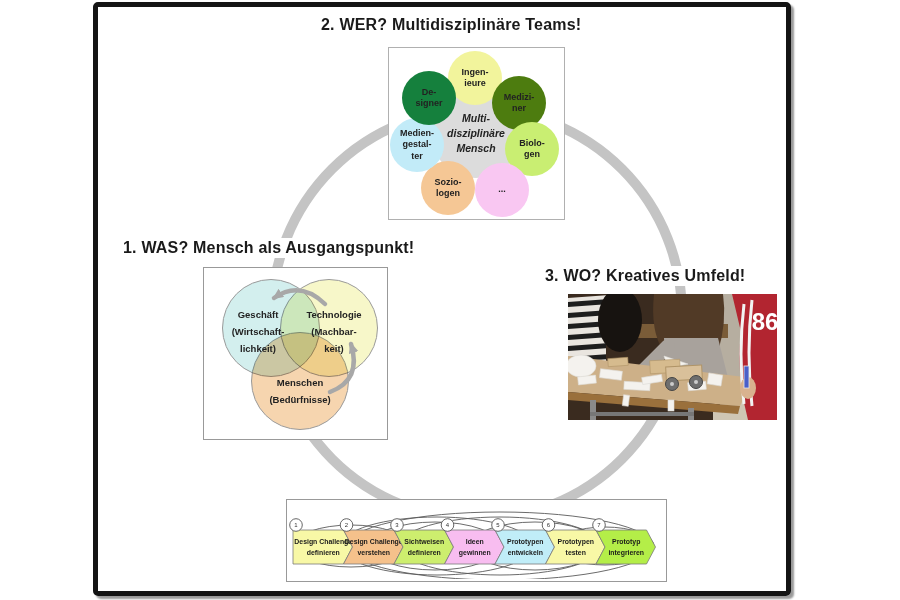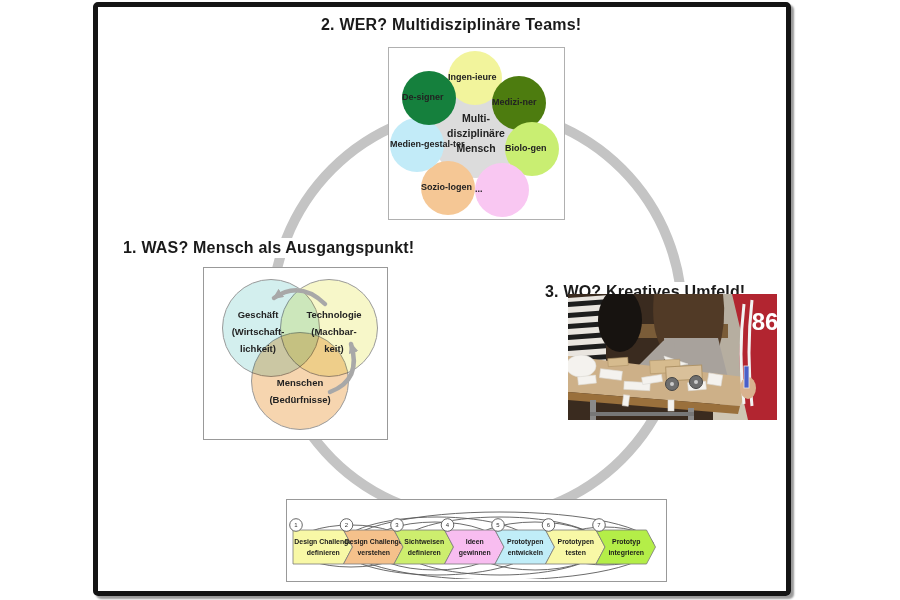--- a/index.html
+++ b/index.html
@@ -8,25 +8,25 @@
   .frame{position:absolute;left:93px;top:2px;width:688px;height:584px;
          border:5px solid #141414;border-radius:5px;
          box-shadow:3px 3px 2px rgba(0,0,0,.4);background:transparent;}
   .ring{position:absolute;left:0;top:0;}
   .title{position:absolute;font-weight:bold;font-size:16px;white-space:nowrap;
          background:#fff;padding:1px 5px;letter-spacing:.2px;}
   .box{position:absolute;background:#fff;border:1px solid #b0b0b0;}
   
   .teams-box{left:388px;top:47px;width:175px;height:171px;}
   .tcircle{position:absolute;width:54px;height:54px;border-radius:50%;
-           display:flex;flex-direction:row;align-items:center;justify-content:flex-start;
+           display:flex;flex-direction:column;align-items:center;justify-content:center;
            font-size:9px;font-weight:bold;line-height:11.5px;text-align:center;color:#222;}
   .tcenter{position:absolute;width:90px;height:90px;border-radius:50%;
            display:flex;flex-direction:column;align-items:center;justify-content:center;
-           font-size:10.5px;font-weight:bold;line-height:15px;text-align:center;color:#222;}
+           font-size:10.5px;font-weight:bold;line-height:15px;text-align:center;color:#222;font-style:italic;}
   
   .venn-box{left:203px;top:267px;width:183px;height:171px;border-color:#999;}
   .vcircle{position:absolute;width:96px;height:96px;border-radius:50%;
            border:1px solid #9a9a9a;mix-blend-mode:multiply;}
   .vlabel{position:absolute;width:92px;text-align:center;font-size:9.5px;
           font-weight:bold;line-height:17px;color:#222;}
   .varrows{position:absolute;left:0;top:0;}
   
   .photo{position:absolute;left:568px;top:294px;width:209px;height:126px;overflow:hidden;}
   
@@ -39,21 +39,21 @@
 <div class="stage">
 
   <svg class="ring" width="900" height="600">
     <circle cx="477" cy="314" r="205" fill="none" stroke-width="10" stroke="#c4c4c4"></circle>
   </svg>
 
   <div class="frame"></div>
 
   <div class="title" style="left:316px;top:15px;">2. WER? Multidisziplinäre Teams!</div>
   <div class="title" style="left:118px;top:238px;">1. WAS? Mensch als Ausgangspunkt!</div>
-  <div class="title" style="left:540px;top:266px;margin-top:16px;">3. WO? Kreatives Umfeld!</div>
+  <div class="title" style="left:540px;top:266px;">3. WO? Kreatives Umfeld!</div>
 
   <div class="box teams-box" id="teamsBox">
       <div class="tcenter" style="left: 42px; top: 40px; background: rgb(220, 220, 220);">
         <span>Multi-</span>
         <span>disziplinäre</span>
         <span>Mensch</span>
       </div>
       <div class="tcircle" style="left: 59px; top: 3px; background: rgb(242, 244, 156);">
         <span>Ingen-</span>
         <span>ieure</span>

